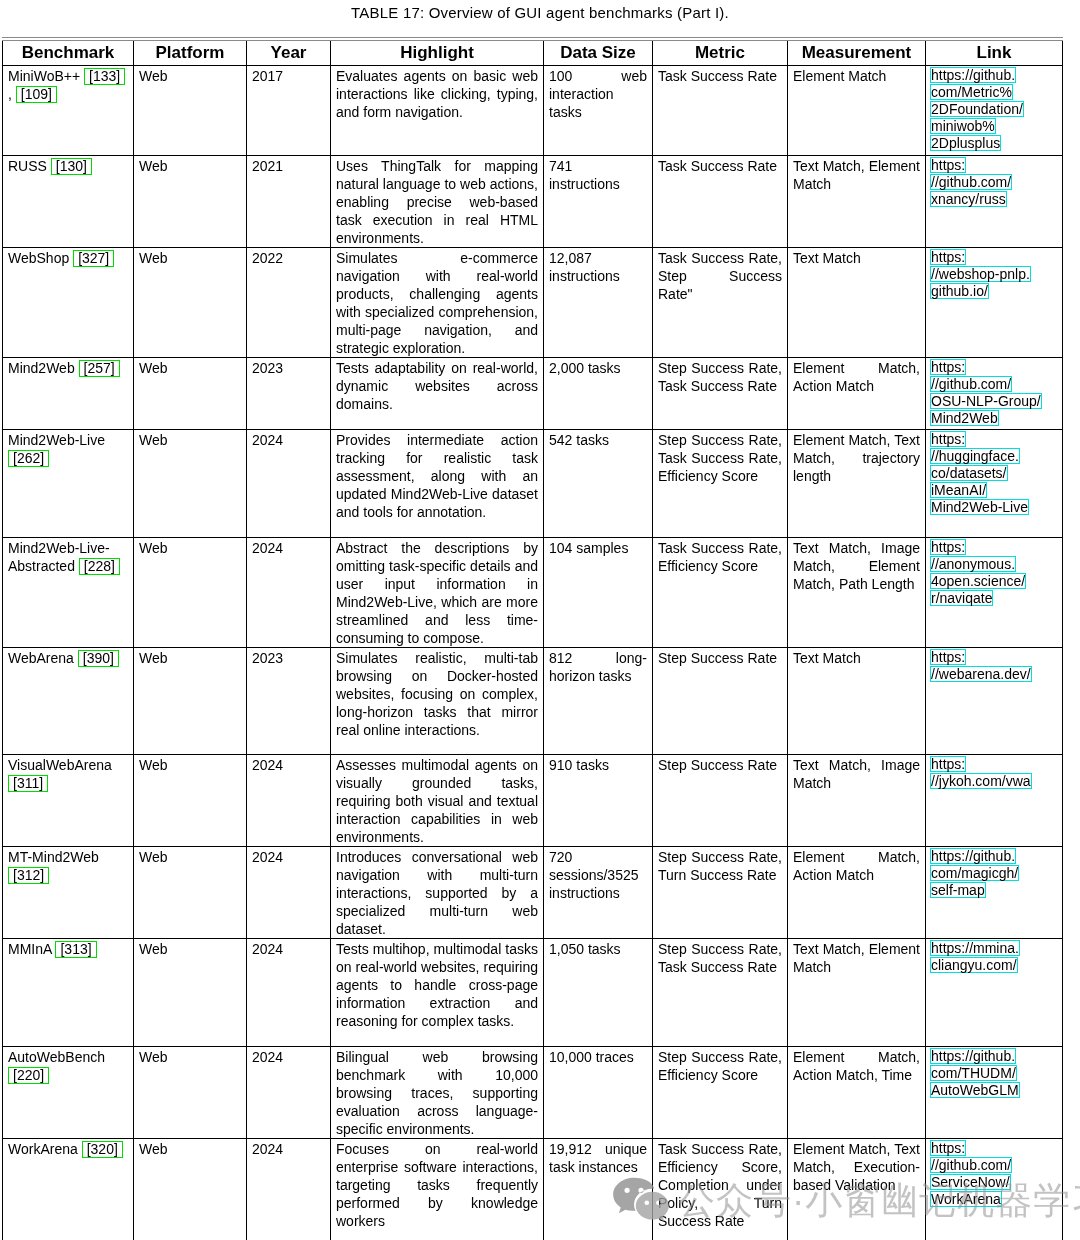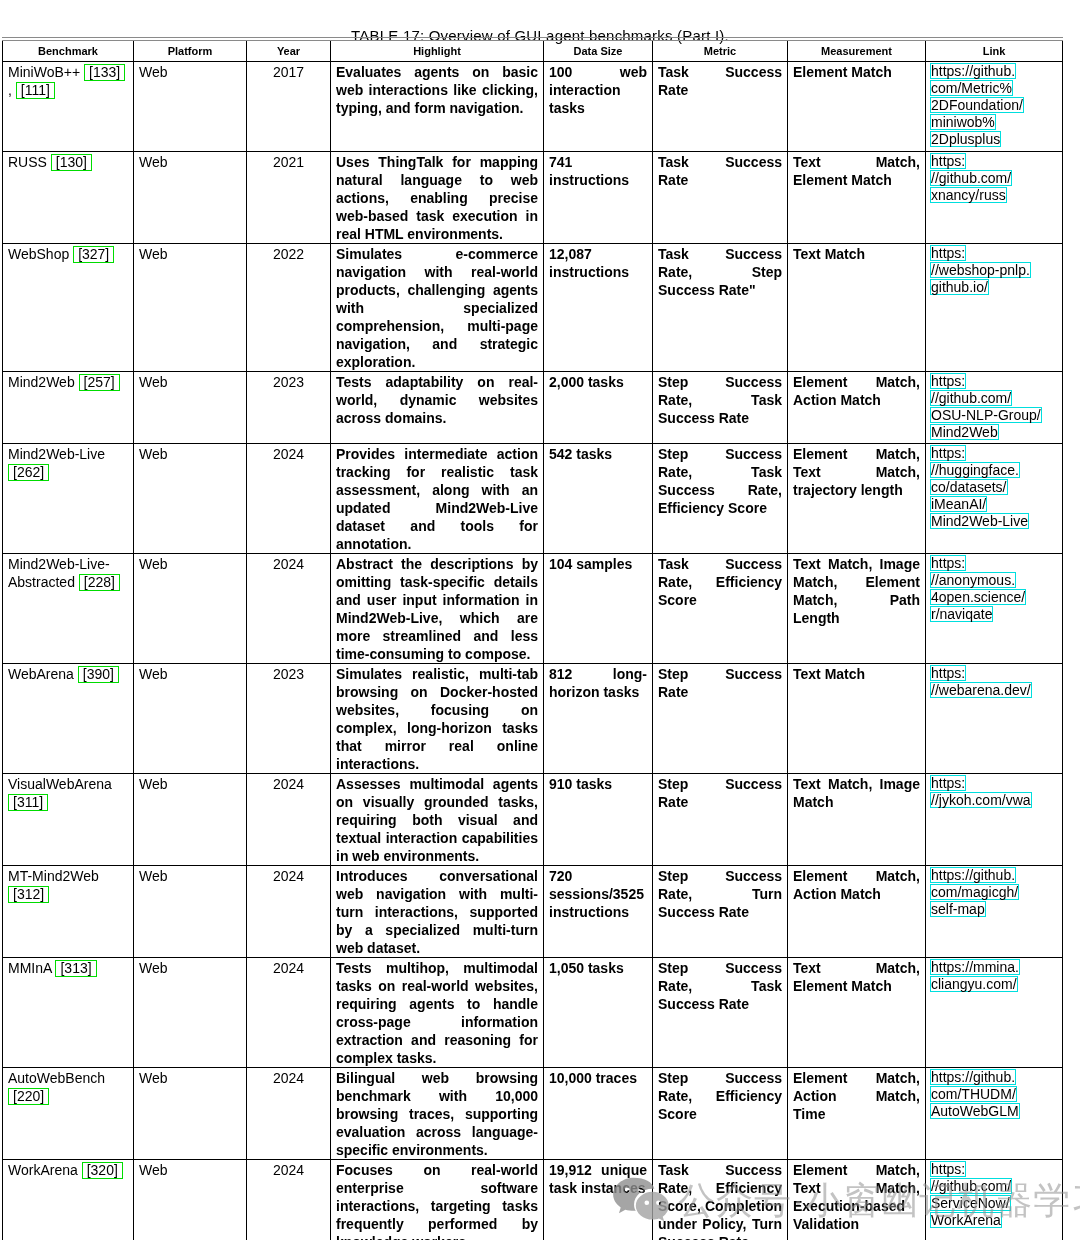--- a/index.html
+++ b/index.html
@@ -1,27 +1,27 @@
 <!DOCTYPE html>
 <html lang="en" style="--citation-box: #00dc00; --link-box: #00dede;"><head>
 <meta charset="utf-8">
 <style>
   html,body{margin:0;padding:0;background:#ffffff;width:1080px;height:1240px;overflow:hidden;
     font-family:"Liberation Sans","DejaVu Sans",sans-serif;color:#000;}
   .page{position:relative;width:1080px;height:1240px;}
-  .caption{position:absolute;top:4px;left:0;width:100%;text-align:center;font-size:15px;letter-spacing:.2px;margin-top:23px;}
+  .caption{position:absolute;top:4px;left:0;width:100%;text-align:center;font-size:15px;letter-spacing:.2px;}
   table.bench{position:absolute;top:37px;left:2px;width:1060px;border-collapse:collapse;table-layout:fixed;
     border-top:4px double #8a8a8a;border-left:1.5px solid #333;border-right:1.5px solid #333;}
   col.c-benchmark{width:131px}col.c-platform{width:113px}col.c-year{width:84px}col.c-highlight{width:213px}
   col.c-data-size{width:109px}col.c-metric{width:135px}col.c-measurement{width:138px}col.c-link{width:137px}
-  th{border:1px solid #000;font-size:11px;font-weight:bold;text-align:center;padding:2px 2px;height:16px;}
+  th{border:1px solid #000;font-size:17px;font-weight:bold;text-align:center;padding:2px 2px;height:16px;}
   td{border:1px solid #000;vertical-align:top;font-size:14px;line-height:18px;padding:1px 5px 0 5px;
     overflow:hidden;word-wrap:break-word;}
-  td.just{text-align:justify;text-justify:inter-word;font-weight:bold;}
-  td.year{text-align:center;}
+  td.just{text-align:justify;text-justify:inter-word;}
+  td.year{}
   .cite{border:1.5px solid var(--citation-box,#00dc00);padding:0 4px;display:inline-block;line-height:15px;margin:0;}
   .link-line{display:table;border:1.5px solid var(--link-box,#00dedede);border-color:var(--link-box,#00dede);
     line-height:14px;padding:1px 20px 0 2px;margin:0 0 1px -1px;white-space:nowrap;}
   .watermark{position:absolute;left:612px;top:1172px;width:470px;display:flex;align-items:center;gap:8px;
     pointer-events:none;}
   .wm-text{font-size:37px;color:rgba(145,145,145,0.55);white-space:nowrap;letter-spacing:1px;
     font-family:"Liberation Sans",sans-serif;}
   .wm-icon{width:58px;height:58px;flex:0 0 auto;opacity:.8;}
 </style>
 </head>
@@ -49,21 +49,21 @@
           <th>Year</th>
           <th>Highlight</th>
           <th>Data Size</th>
           <th>Metric</th>
           <th>Measurement</th>
           <th>Link</th>
         </tr>
     </thead>
     <tbody id="table-body">
         <tr style="height: 90px;">
-          <td>MiniWoB++ <span class="cite">[133]</span>, <span class="cite">[111]</span></td>
+          <td>MiniWoB++ <span class="cite">[133]</span>, <span class="cite">[109]</span></td>
           <td>Web</td>
           <td class="year">2017</td>
           <td class="just">Evaluates agents on basic web interactions like clicking, typing, and form navigation.</td>
           <td class="just">100 web interaction tasks</td>
           <td class="just">Task Success Rate</td>
           <td class="just">Element Match</td>
           <td>
             <div class="link-line">https://github.</div>
             <div class="link-line">com/Metric%</div>
             <div class="link-line">2DFoundation/</div>

